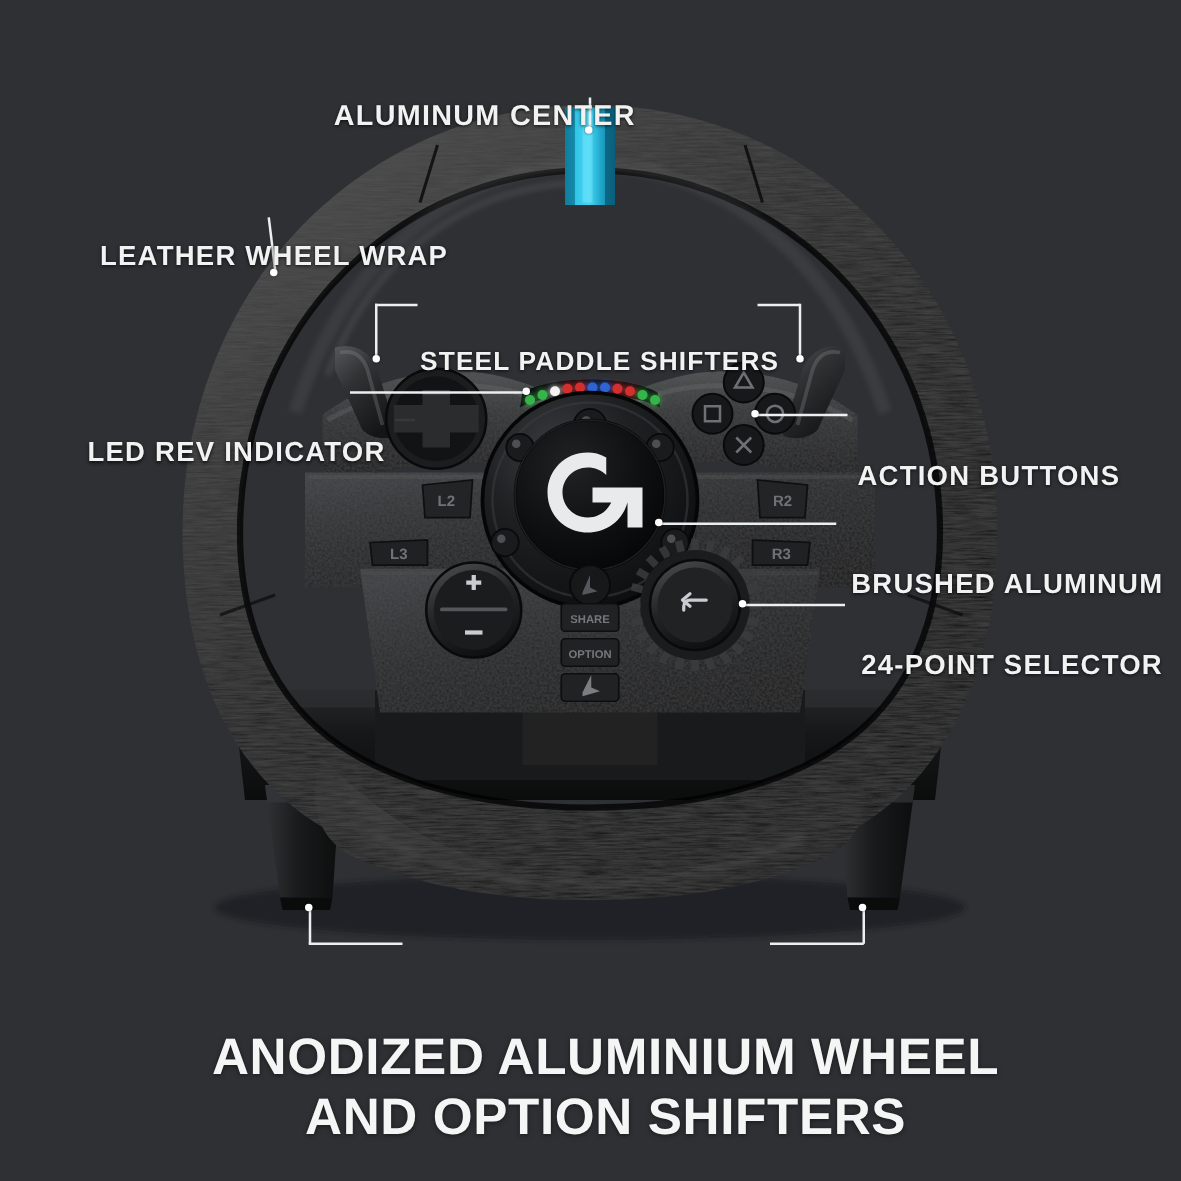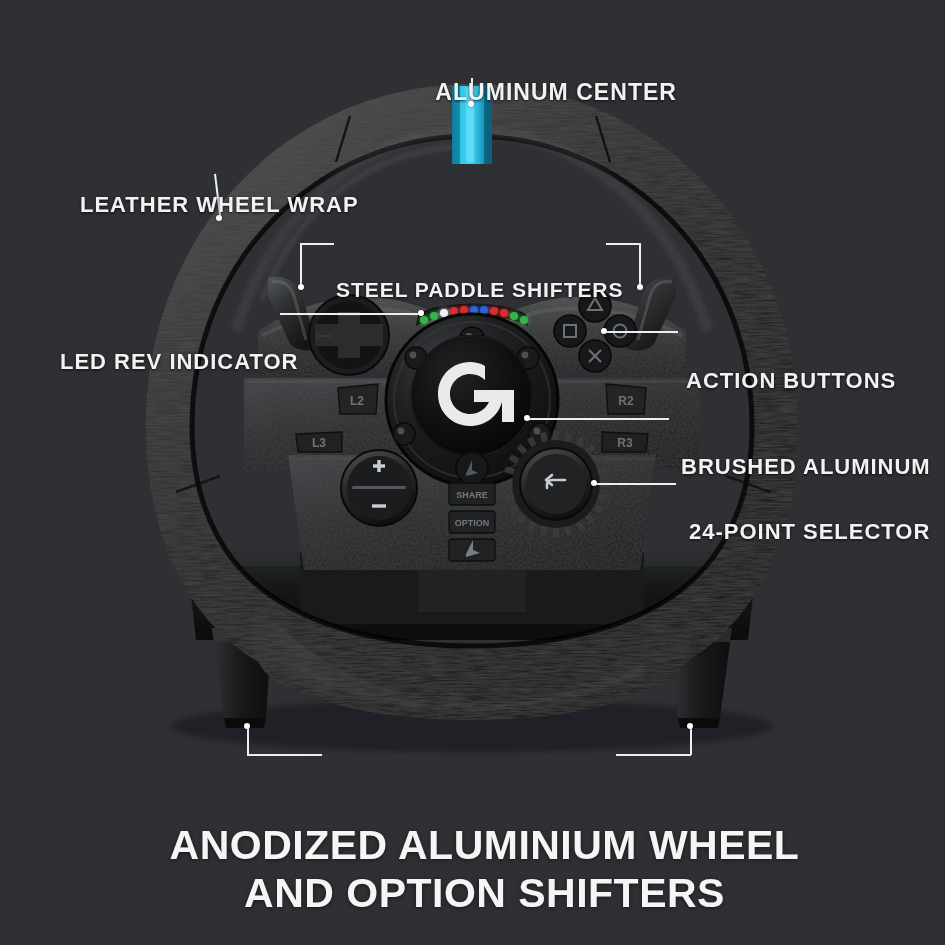--- a/index.html
+++ b/index.html
@@ -22,21 +22,21 @@
   .callout {
     position: absolute;
     color: #f2f2f2;
     font-weight: 700;
     letter-spacing: 0.045em;
     line-height: 1.12;
     white-space: pre;
     text-shadow: 0 1px 3px rgba(0,0,0,.75);
     z-index: 40;
   }
-  .cal-c { text-align: right; }
+  .cal-c { text-align: left; }
   .cal-l { text-align: left; }
 
   
   .line {
     position: absolute;
     background: #eceff1;
     z-index: 39;
   }
   .h-line { height: 1.6px; }
   .v-line { width: 1.6px; }
@@ -459,21 +459,21 @@
   </div>
 
   <div class="callout cal-l" style="left:80px; top:144px; font-size:22px;">
     <div>LEATHER WHEEL WRAP</div>
   </div>
 
   <div class="callout cal-c" style="left:336px; top:231px; width:264px; font-size:21px;">
     <div>STEEL PADDLE SHIFTERS</div>
   </div>
 
-  <div class="callout cal-l" style="left:60px; top:301px; font-size:22px;">
+  <div class="callout cal-l" style="left:70px; top:301px; font-size:22px;">
     <div>LED REV INDICATOR</div>
   </div>
 
   <div class="callout cal-l" style="left:686px; top:320px; font-size:22px;">
     <div>ACTION BUTTONS</div>
   </div>
 
   <div class="callout cal-l" style="left:681px; top:406px; font-size:22px;">
     <div>BRUSHED ALUMINUM</div>
   </div>

